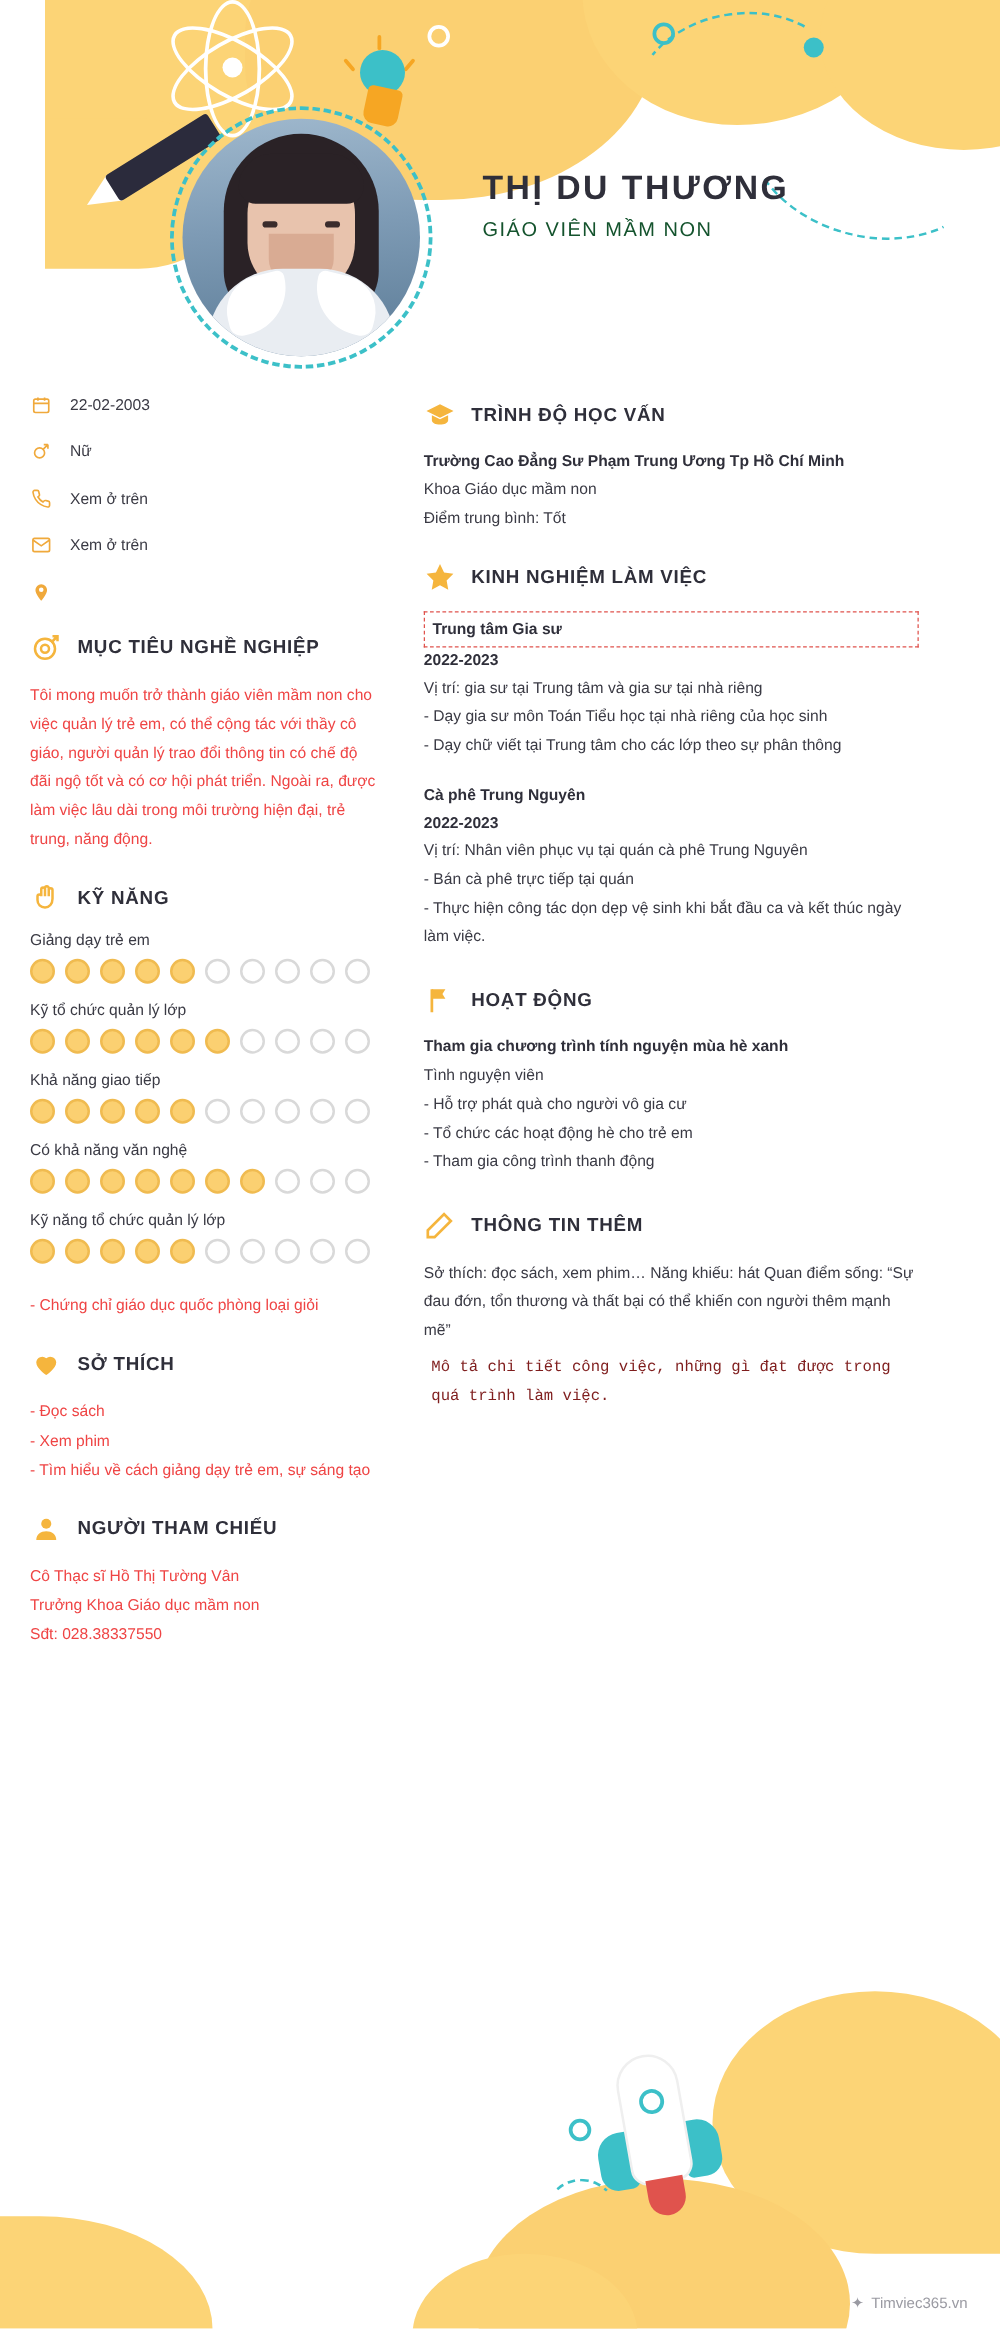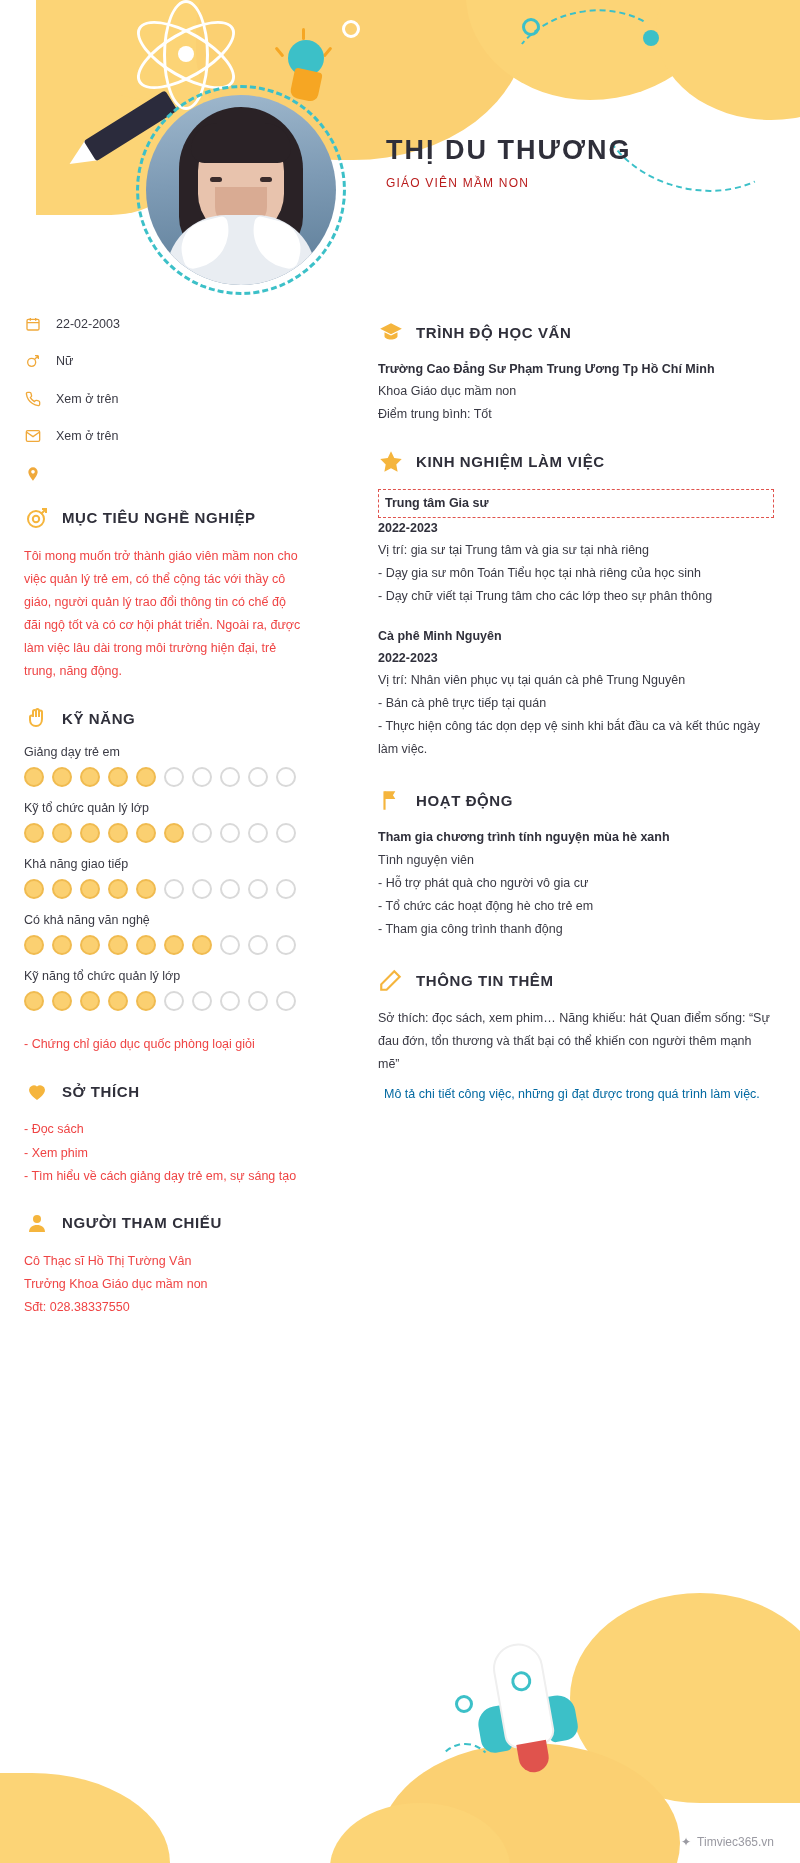--- a/index.html
+++ b/index.html
@@ -128,31 +128,31 @@
 
   .name-block {
     position: absolute; left: 350px; top: 135px;
   }
   .name {
     font-size: 27px; font-weight: bold; color: #2f2f3a;
     letter-spacing: 2px;
   }
   .job-title {
     margin-top: 10px;
-    font-size: 12px; color: #b91c1c; letter-spacing: 1.2px;
+    font-size: 16px; color: #14532d; letter-spacing: 1.2px;
   }
 
   
   .content {
     position: absolute; top: 305px; left: 0;
     width: 800px; padding: 0 24px;
-    display: flex; gap: 43px;
+    display: flex; gap: 30px;
   }
   .col-left { width: 278px; }
-  .col-right { width: 396px; margin-left: 33px; }
+  .col-right { width: 396px; margin-left: 7px; }
 
   .contact-list { margin-top: 10px; }
   .contact-row {
     display: flex; align-items: flex-start; gap: 14px;
     margin-bottom: 18px;
     font-size: 12.5px; color: #3a3a44; line-height: 1.55;
   }
   .ic { width: 18px; min-width: 18px; height: 18px; color: #f0a93b; display:flex; align-items:center; justify-content:center; }
   .ic svg { display:block; }
 
@@ -179,21 +179,21 @@
 
   .right-block { margin-bottom: 8px; }
   .rb-title { font-size: 12.5px; font-weight: bold; color: #2f2f3a; line-height: 1.7; }
   .rb-sub { font-size: 12.5px; color: #3a3a44; line-height: 1.85; }
   .boxed {
     border: 1px dashed #e0534d;
     padding: 3px 6px;
     display: inline-block;
     width: 100%;
   }
-  .muted { color: #0369a1; }
+  .muted { color: #7f1d1d; font-family: Liberation Mono, monospace; }
 
   
   .footer {
     position: absolute; left: 0; bottom: 0; width: 800px; height: 310px;
     overflow: hidden;
   }
   .f-blob-1 { position:absolute; right:-30px; bottom:60px; width:260px; height:210px; background:#fcd476; border-radius:50% 50% 0 50%; }
   .f-blob-2 { position:absolute; right:120px; bottom:-80px; width:300px; height:200px; background:#fbd072; border-radius:50%; }
   .f-blob-3 { position:absolute; left:-60px; bottom:-60px; width:230px; height:150px; background:#fcd476; border-radius:0 60% 0 0; }
   .f-blob-4 { position:absolute; left:330px; bottom:-70px; width:180px; height:130px; background:#fcd476; border-radius:60% 60% 0 0; }
@@ -485,21 +485,21 @@
 
         <div class="right-block">
           <div class="rb-title boxed">Trung tâm Gia sư</div>
           <div class="rb-title">2022-2023</div>
           <div class="rb-sub">Vị trí: gia sư tại Trung tâm và gia sư tại nhà riêng</div>
           <div class="rb-sub">- Dạy gia sư môn Toán Tiểu học tại nhà riêng của học sinh</div>
           <div class="rb-sub">- Dạy chữ viết tại Trung tâm cho các lớp theo sự phân thông</div>
         </div>
 
         <div class="right-block" style="margin-top:18px;">
-          <div class="rb-title">Cà phê Minh Nguyên</div>
+          <div class="rb-title">Cà phê Trung Nguyên</div>
           <div class="rb-title">2022-2023</div>
           <div class="rb-sub">Vị trí: Nhân viên phục vụ tại quán cà phê Trung Nguyên</div>
           <div class="rb-sub">- Bán cà phê trực tiếp tại quán</div>
           <div class="rb-sub">- Thực hiện công tác dọn dẹp vệ sinh khi bắt đầu ca và kết thúc ngày làm việc.</div>
         </div>
       </div>
 
       <div class="section" style="margin-top:26px;">
         <div class="sec-head">
           <span class="sec-ic">

